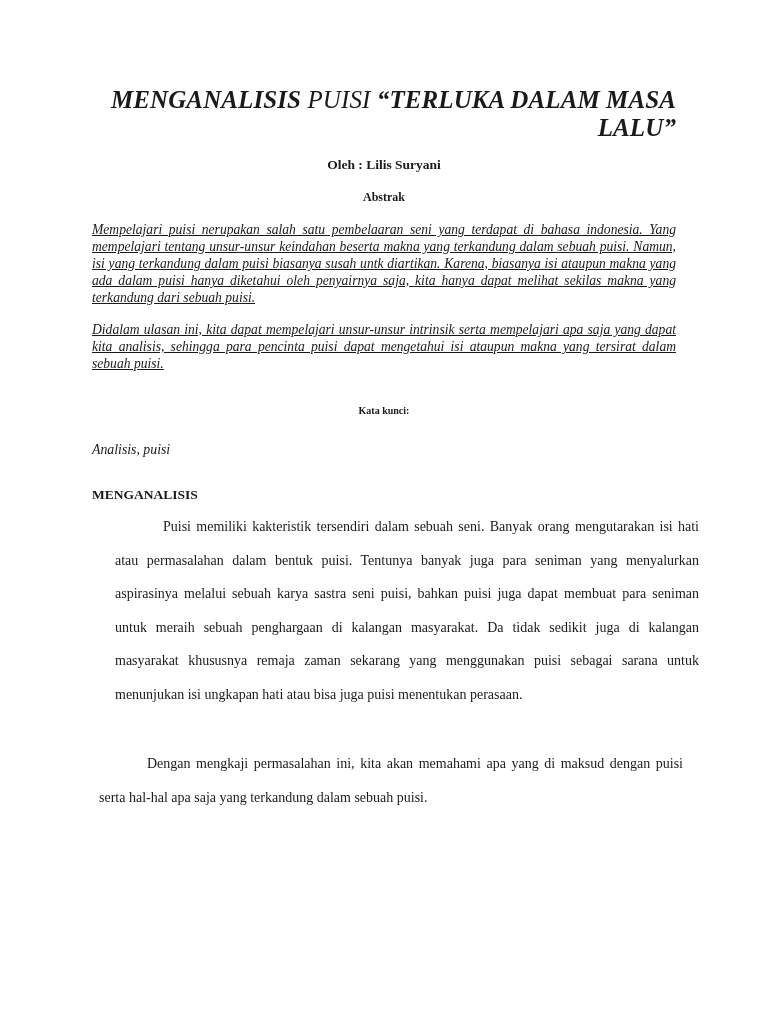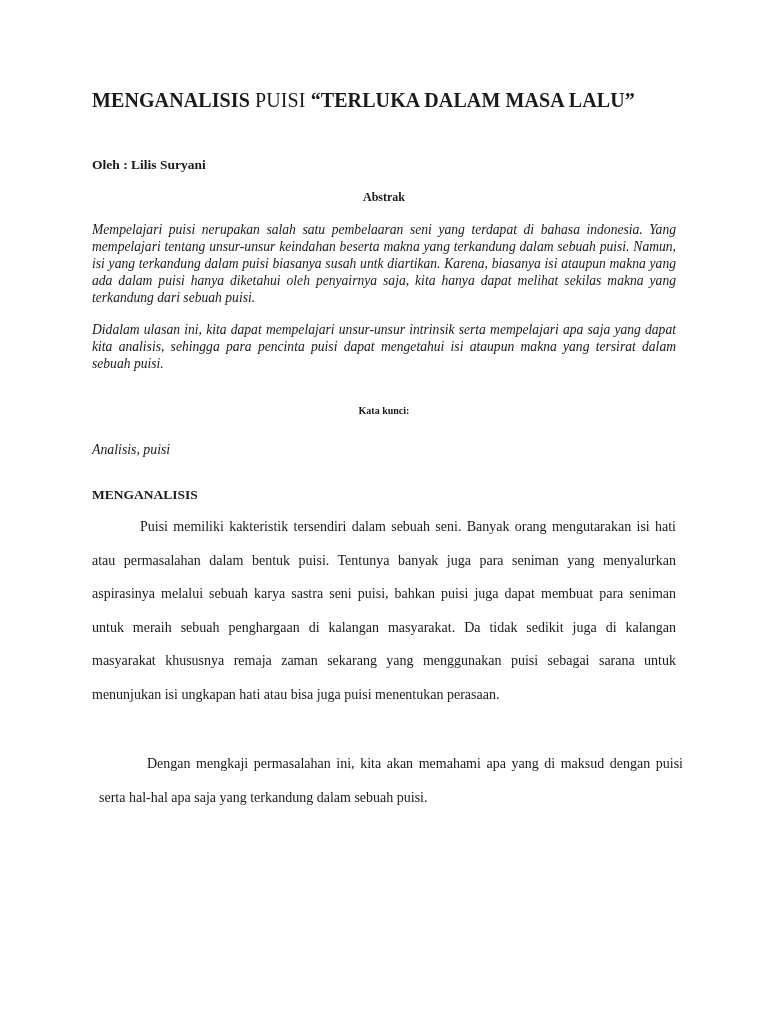--- a/index.html
+++ b/index.html
@@ -3,54 +3,55 @@
 <meta charset="utf-8">
 <style>
   html, body { margin: 0; padding: 0; background: #ffffff; }
   body {
     width: 768px; height: 1024px; position: relative; overflow: hidden;
     font-family: "Liberation Serif", "DejaVu Serif", serif; color: #1a1a1a;
   }
   .page { position: absolute; left: 92px; top: 0; width: 584px; }
   .title {
     position: absolute; left: 0; top: 86px; width: 584px;
-    text-align: left; font-size: 20px; line-height: 28px; font-weight: bold;
+    text-align: right; font-size: 25px; line-height: 28px; font-weight: bold;
     letter-spacing: 0.1px;
+    font-style: italic;
   }
   .title .reg { font-weight: normal; }
   .author {
-    position: absolute; left: 0; top: 157px; width: 584px; 
+    position: absolute; left: 0; top: 157px; width: 584px; text-align: center;
     font-size: 13.5px; font-weight: bold;
   }
   .abstrak-h {
     position: absolute; left: 0; top: 190px; width: 584px; text-align: center;
     font-size: 12px; font-weight: bold;
   }
   .abs-p {
     position: absolute; left: 0; width: 584px; font-style: italic;
-    font-size: 13.6px; line-height: 17px; text-align: justify; margin: 0;
+    font-size: 13.6px; line-height: 17px; text-align: justify; margin: 0; text-decoration: underline;
   }
   .abs-p1 { top: 221px; }
   .abs-p2 { top: 321px; }
   .kk-h {
     position: absolute; left: 0; top: 405px; width: 584px; text-align: center;
     font-size: 10px; font-weight: bold;
   }
   .kk-v {
     position: absolute; left: 0; top: 442px; width: 584px; text-align: left;
     font-size: 13.8px; font-style: italic;
   }
   .sec-h {
     position: absolute; left: 0; top: 487px; font-size: 13.5px; font-weight: bold;
   }
   .body-p {
     position: absolute; left: 0; width: 584px; margin: 0;
     font-size: 14px; line-height: 33.5px; text-align: justify; text-indent: 48px;
   }
-  .body-p1 { top: 510px; }
+  .body-p1 { top: 510px; margin-left: 23px; }
   .body-p2 { top: 747px; margin-left: 7px; }
 </style>
 </head>
 <body>
 
 <div class="page">
   <div class="title"><span>MENGANALISIS </span><span class="reg">PUISI </span><span>“TERLUKA DALAM MASA LALU”</span></div>
 
   <div class="author">Oleh : Lilis Suryani</div>
 

